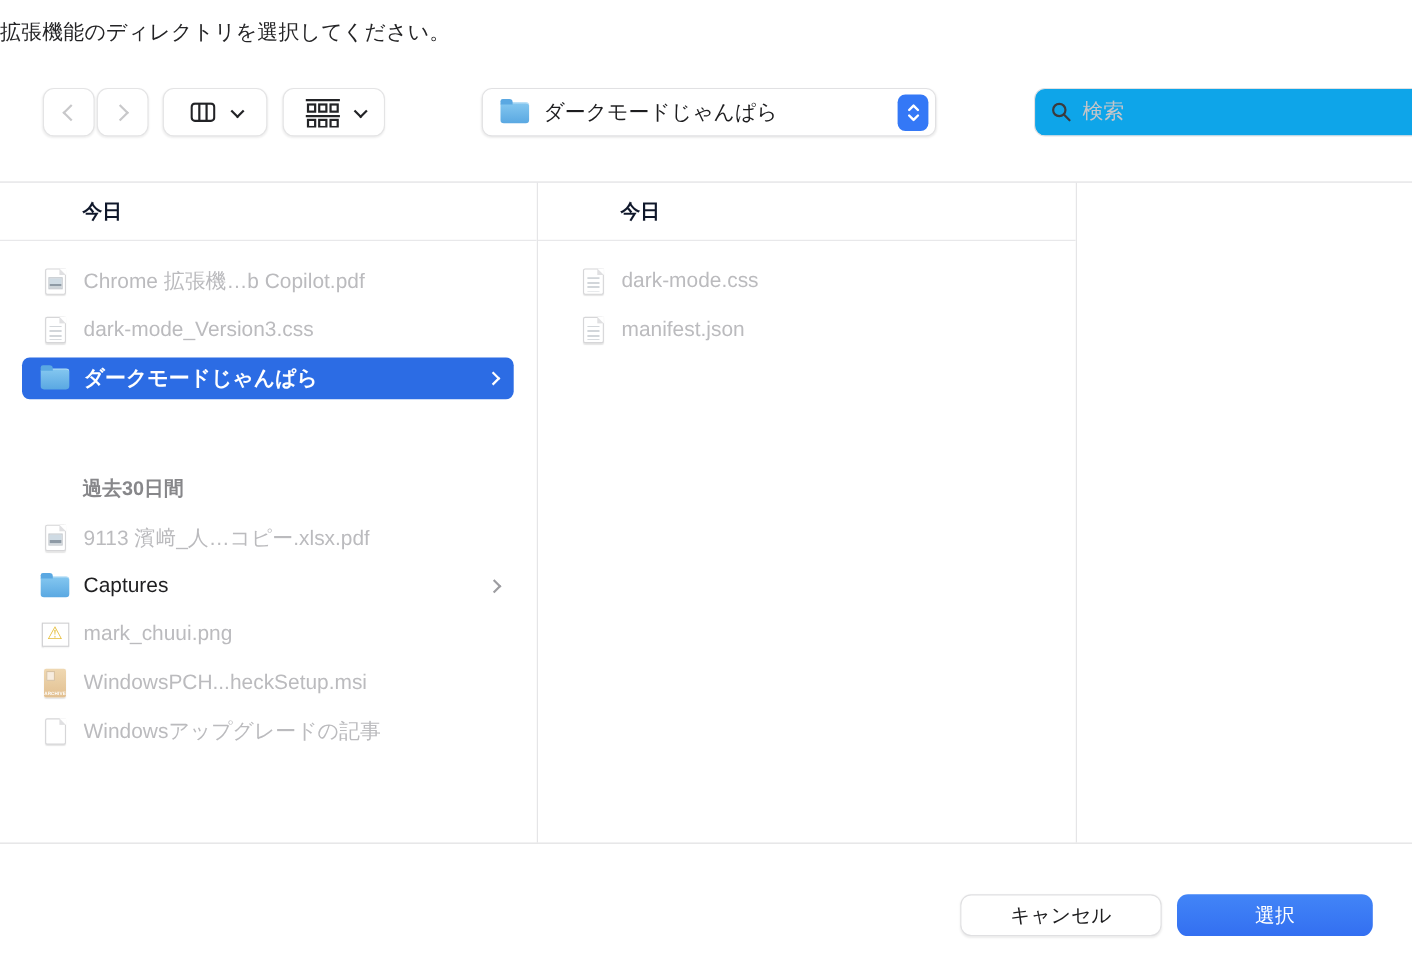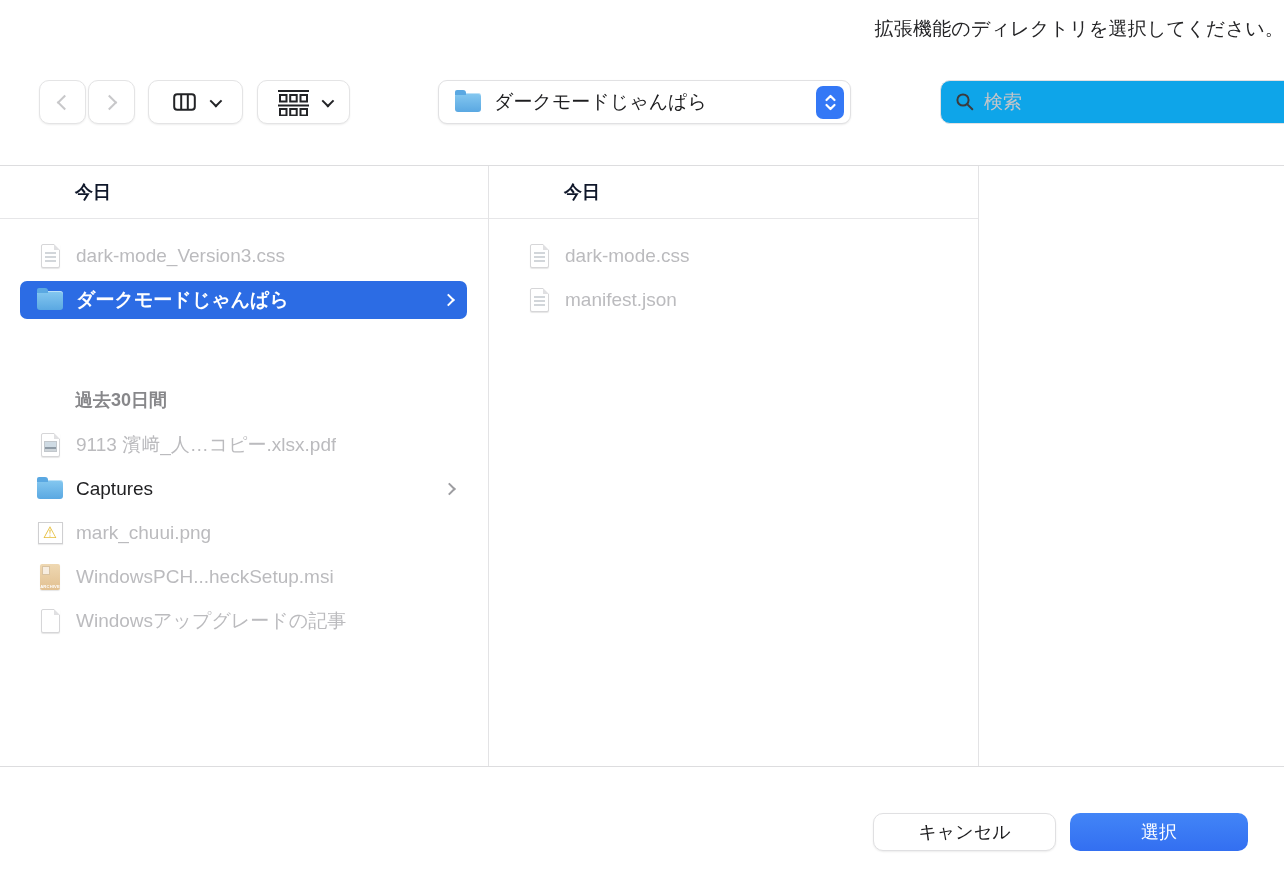--- a/index.html
+++ b/index.html
@@ -8,21 +8,21 @@
     position:relative;
     background:#ffffff;
     font-family:"Liberation Sans","DejaVu Sans",sans-serif;
     color:#1f1f21;
     overflow:hidden;
   }
 
   
   .dialog-title {
     position:absolute; top:16px; left:0; right:0;
-    text-align:right; font-size:19px; font-weight:500; color:#242426;
+    text-align:left; font-size:19px; font-weight:500; color:#242426;
     letter-spacing:.2px;
   }
 
   
   .tb-btn {
     position:absolute; top:80px; height:44px;
     background:#fff; border:1px solid #e4e4e5; border-radius:10px;
     box-shadow:0 1px 2px rgba(0,0,0,.07);
     display:flex; align-items:center; justify-content:center;
   }
@@ -214,20 +214,26 @@
   <input type="text" placeholder="検索" style="">
 </div>
 
 <div class="browser">
 
   <div class="col col1">
     <div class="col-header">今日</div>
     <div class="list">
       <div class="row">
         <span class="icon-box">
+            <span class="doc pdf"></span>
+          </span>
+        <span class="name">Chrome 拡張機…b Copilot.pdf</span>
+      </div>
+      <div class="row">
+        <span class="icon-box">
             <span class="doc lines"></span>
           </span>
         <span class="name">dark-mode_Version3.css</span>
       </div>
       <div class="row selected">
         <span class="icon-box">
             <span class="folder"></span>
           </span>
         <span class="name">ダークモードじゃんぱら</span>
         <span class="row-chev"></span>

